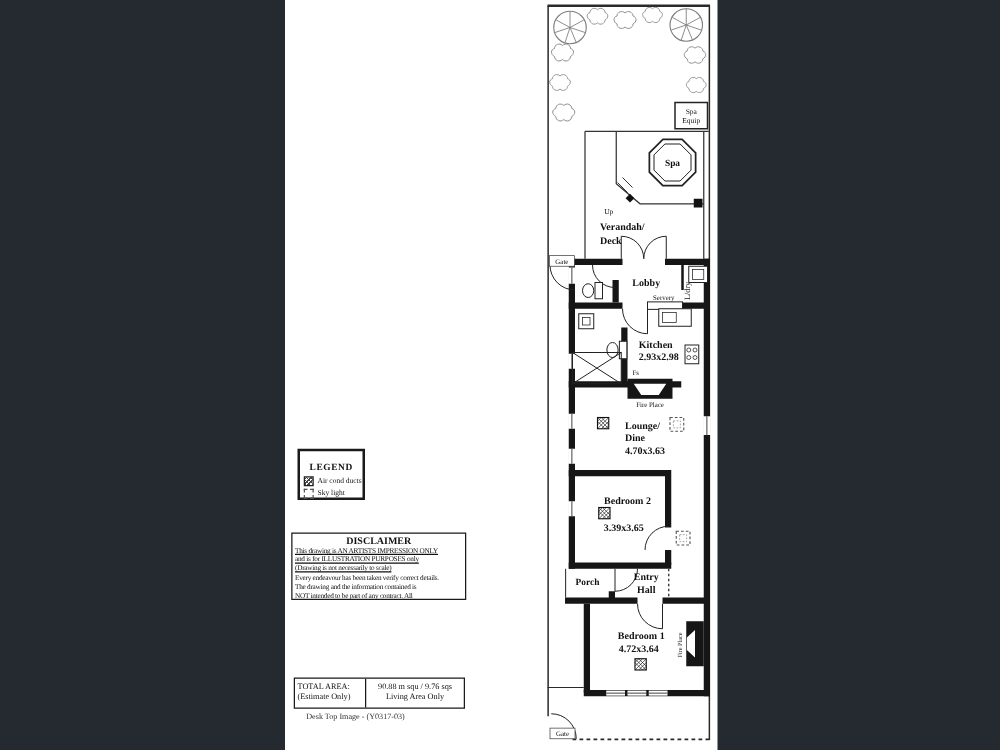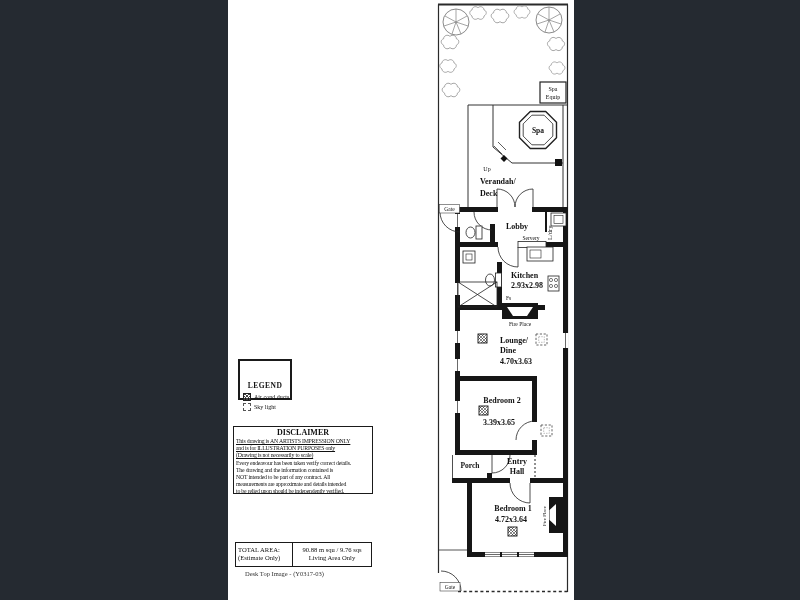--- a/index.html
+++ b/index.html
@@ -3,27 +3,27 @@
 <meta charset="utf-8">
 <style>
   html,body{margin:0;padding:0;}
   body{width:800px;height:600px;overflow:hidden;background:#252a31;position:relative;
        font-family:"Liberation Serif","DejaVu Serif",serif;color:#111;}
   .paper{position:absolute;left:228px;top:0;width:346px;height:600px;background:#ffffff;}
   .address{position:absolute;left:4px;top:104px;width:140px;text-align:center;
            font-size:16px;line-height:1.15;color:#222;}
   .legendbox{position:absolute;left:10px;top:359px;width:54px;height:41px;
              border:2px solid #1a1a1a;box-sizing:border-box;background:#fff;}
-  .legendbox .ltitle{text-align:center;font-weight:bold;font-size:7.5px;margin-top:20px;letter-spacing:.5px;}
+  .legendbox .ltitle{text-align:center;font-weight:bold;font-size:7.5px;margin-top:8px;letter-spacing:.5px;}
   .lrow{display:flex;align-items:center;gap:3px;margin:2.5px 0 0 3px;font-size:6px;}
   .icon-duct{width:8px;height:8px;border:1px solid #222;box-sizing:border-box;flex:0 0 auto;
      background-image:repeating-linear-gradient(45deg,#444 0,#444 .8px,transparent .8px,transparent 2.4px),
                       repeating-linear-gradient(-45deg,#444 0,#444 .8px,transparent .8px,transparent 2.4px);}
   .icon-sky{width:8px;height:8px;border:1px dashed #555;box-sizing:border-box;flex:0 0 auto;}
-  .discbox{position:absolute;left:5px;top:426px;width:140px;height:68px;border:1.5px solid #1a1a1a;
+  .discbox{position:absolute;left:5px;top:426px;width:140px;height:54px;border:1.5px solid #1a1a1a;
            box-sizing:border-box;background:#fff;padding:1px 2px;overflow:hidden;}
   .dtitle{text-align:center;font-weight:bold;font-size:8px;margin-bottom:1px;}
   .dline{font-size:5.8px;line-height:7.2px;letter-spacing:-.2px;white-space:nowrap;}
   .dline.u{text-decoration:underline;}
   .areabox{position:absolute;left:7px;top:542px;width:137px;height:25px;border:1.5px solid #1a1a1a;
            box-sizing:border-box;background:#fff;display:flex;}
   .areabox .c1{width:57px;border-right:1.5px solid #1a1a1a;box-sizing:border-box;
                font-size:6.6px;line-height:8.5px;padding:2.5px 0 0 2px;}
   .areabox .c2{flex:1;text-align:center;font-size:6.6px;line-height:8.5px;padding-top:2.5px;}
   .footer{position:absolute;left:17px;top:570px;font-size:6.5px;color:#333;}

